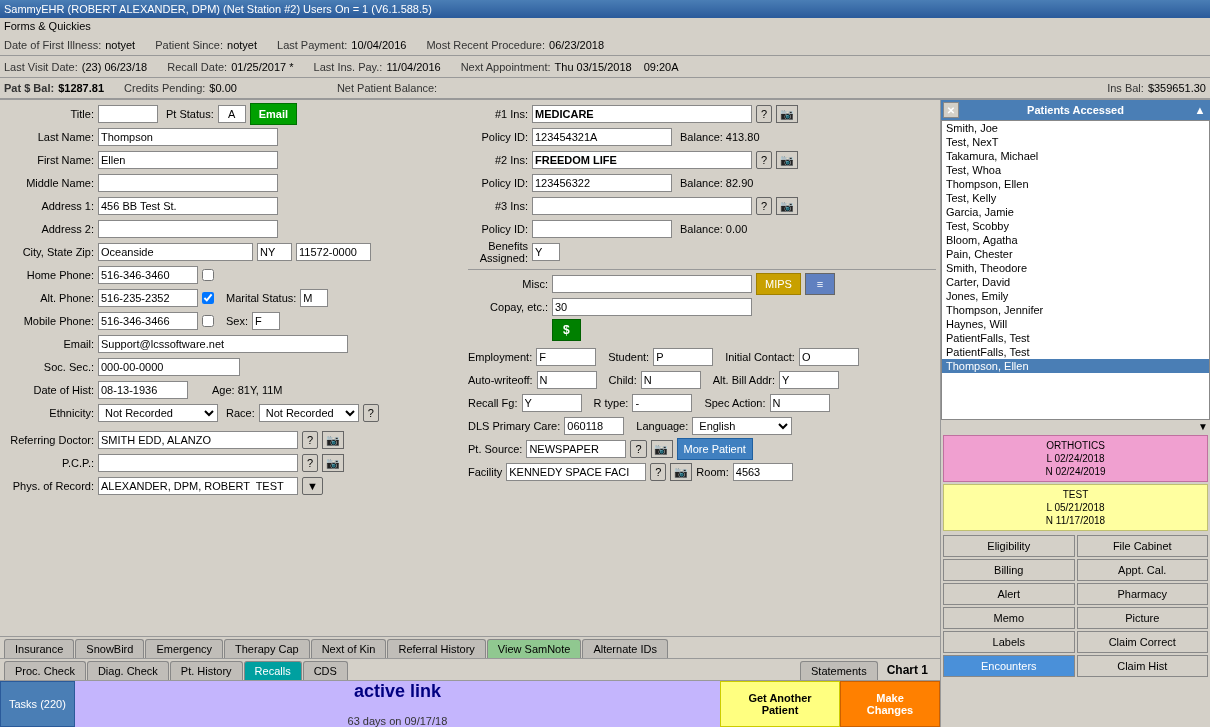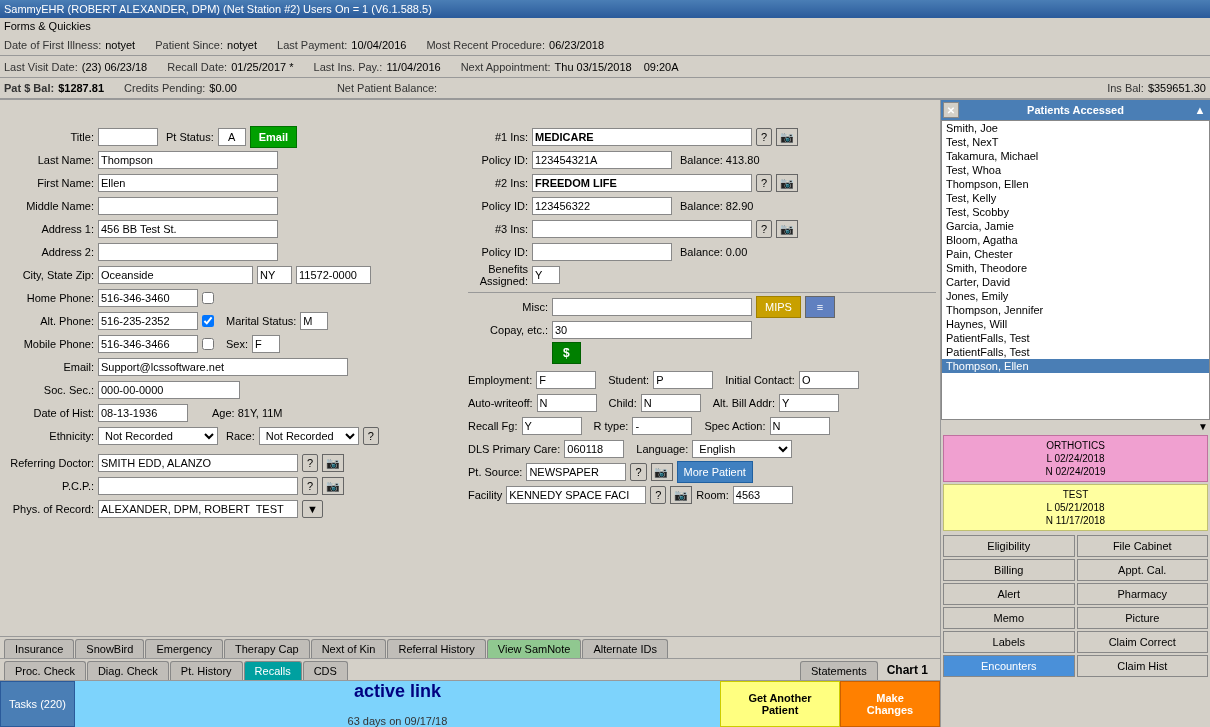--- a/index.html
+++ b/index.html
@@ -61,21 +61,20 @@
     .main-content {
       display: flex;
       height: calc(727px - 18px - 16px - 22px - 22px - 22px);
     }
     
     .left-panel {
       width: 940px;
       background: #d4d0c8;
       display: flex;
       flex-direction: column;
-      margin-top: 23px;
     }
     
     .form-area {
       display: flex;
       flex: 1;
       padding: 4px;
       gap: 4px;
     }
     
     .patient-form {
@@ -449,21 +448,21 @@
       border: 1px solid #888;
       height: 18px;
       padding: 1px 2px;
       font-size: 11px;
       text-align: center;
     }
     
     .bottom-btn-area {
       display: flex;
       align-items: stretch;
-      background: #7dd3fc;
+      background: #c4b5fd;
       border-top: 1px solid #999;
     }
     
     .chart1-label {
       font-size: 12px;
       font-weight: bold;
       text-align: right;
       padding: 2px 8px;
     }
   </style>
@@ -858,22 +857,22 @@
         <div style="width:16px;">▲</div>
       </div>
 
       <div class="patients-list">
         <div class="patient-item">Smith, Joe</div>
         <div class="patient-item">Test, NexT</div>
         <div class="patient-item">Takamura, Michael</div>
         <div class="patient-item">Test, Whoa</div>
         <div class="patient-item">Thompson, Ellen</div>
         <div class="patient-item">Test, Kelly</div>
+        <div class="patient-item">Garcia, Jamie</div>
         <div class="patient-item">Test, Scobby</div>
-        <div class="patient-item">Garcia, Jamie</div>
         <div class="patient-item">Bloom, Agatha</div>
         <div class="patient-item">Pain, Chester</div>
         <div class="patient-item">Smith, Theodore</div>
         <div class="patient-item">Carter, David</div>
         <div class="patient-item">Jones, Emily</div>
         <div class="patient-item">Thompson, Jennifer</div>
         <div class="patient-item">Haynes, Will</div>
         <div class="patient-item">PatientFalls, Test</div>
         <div class="patient-item">PatientFalls, Test</div>
         <div class="patient-item selected">Thompson, Ellen</div>

